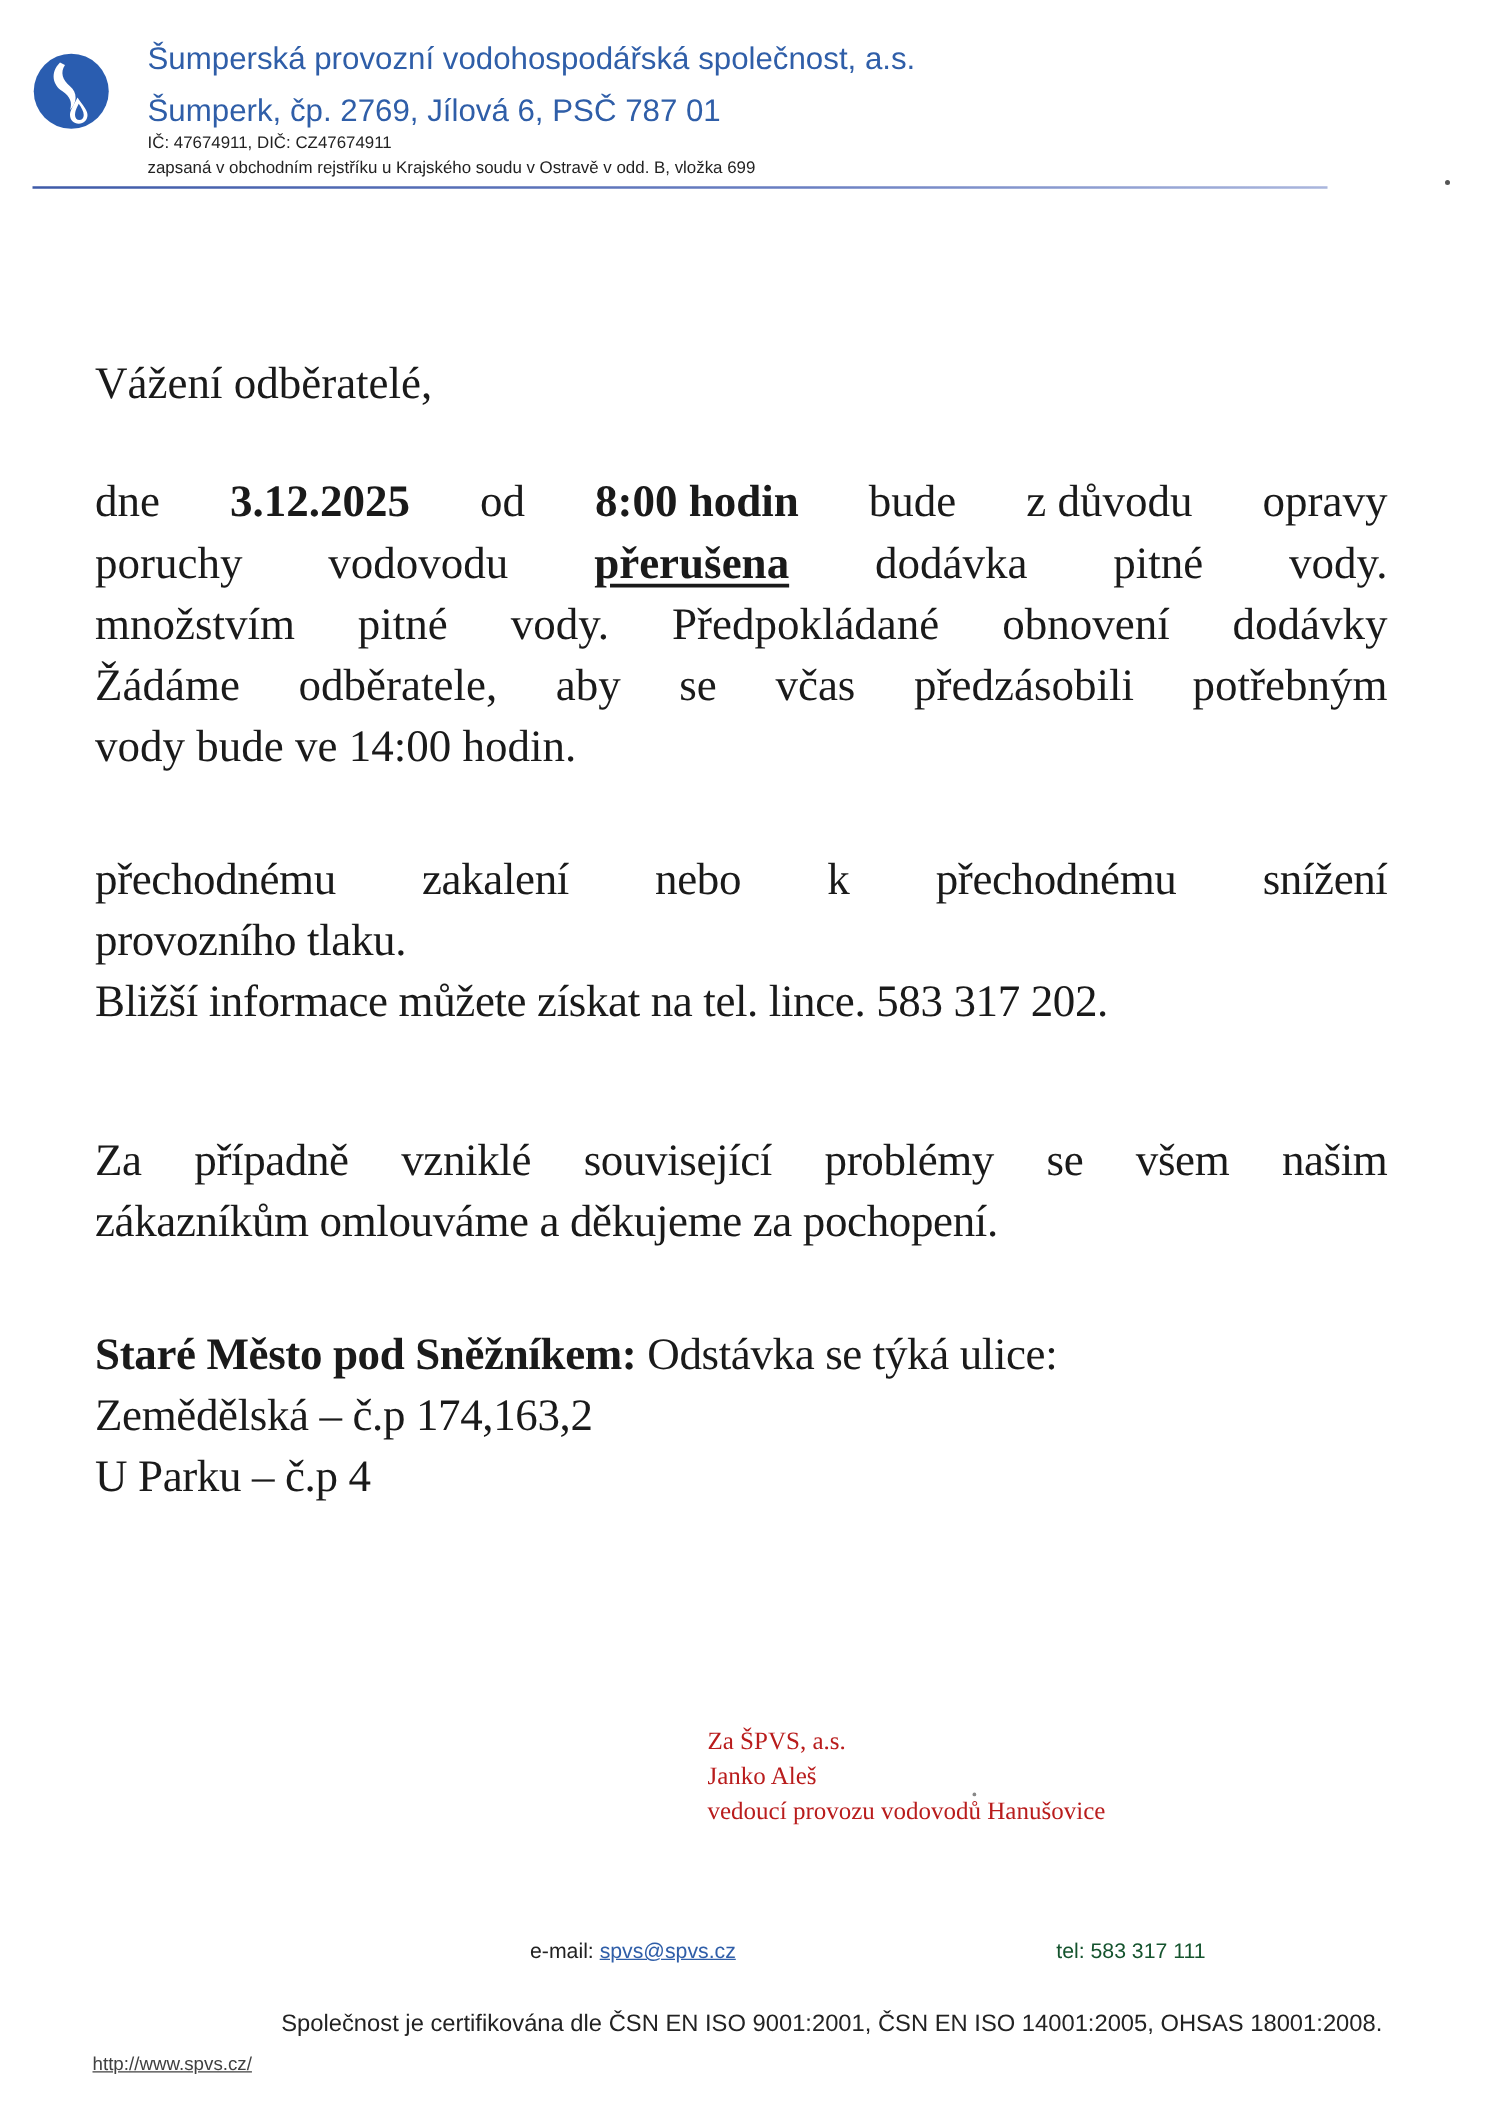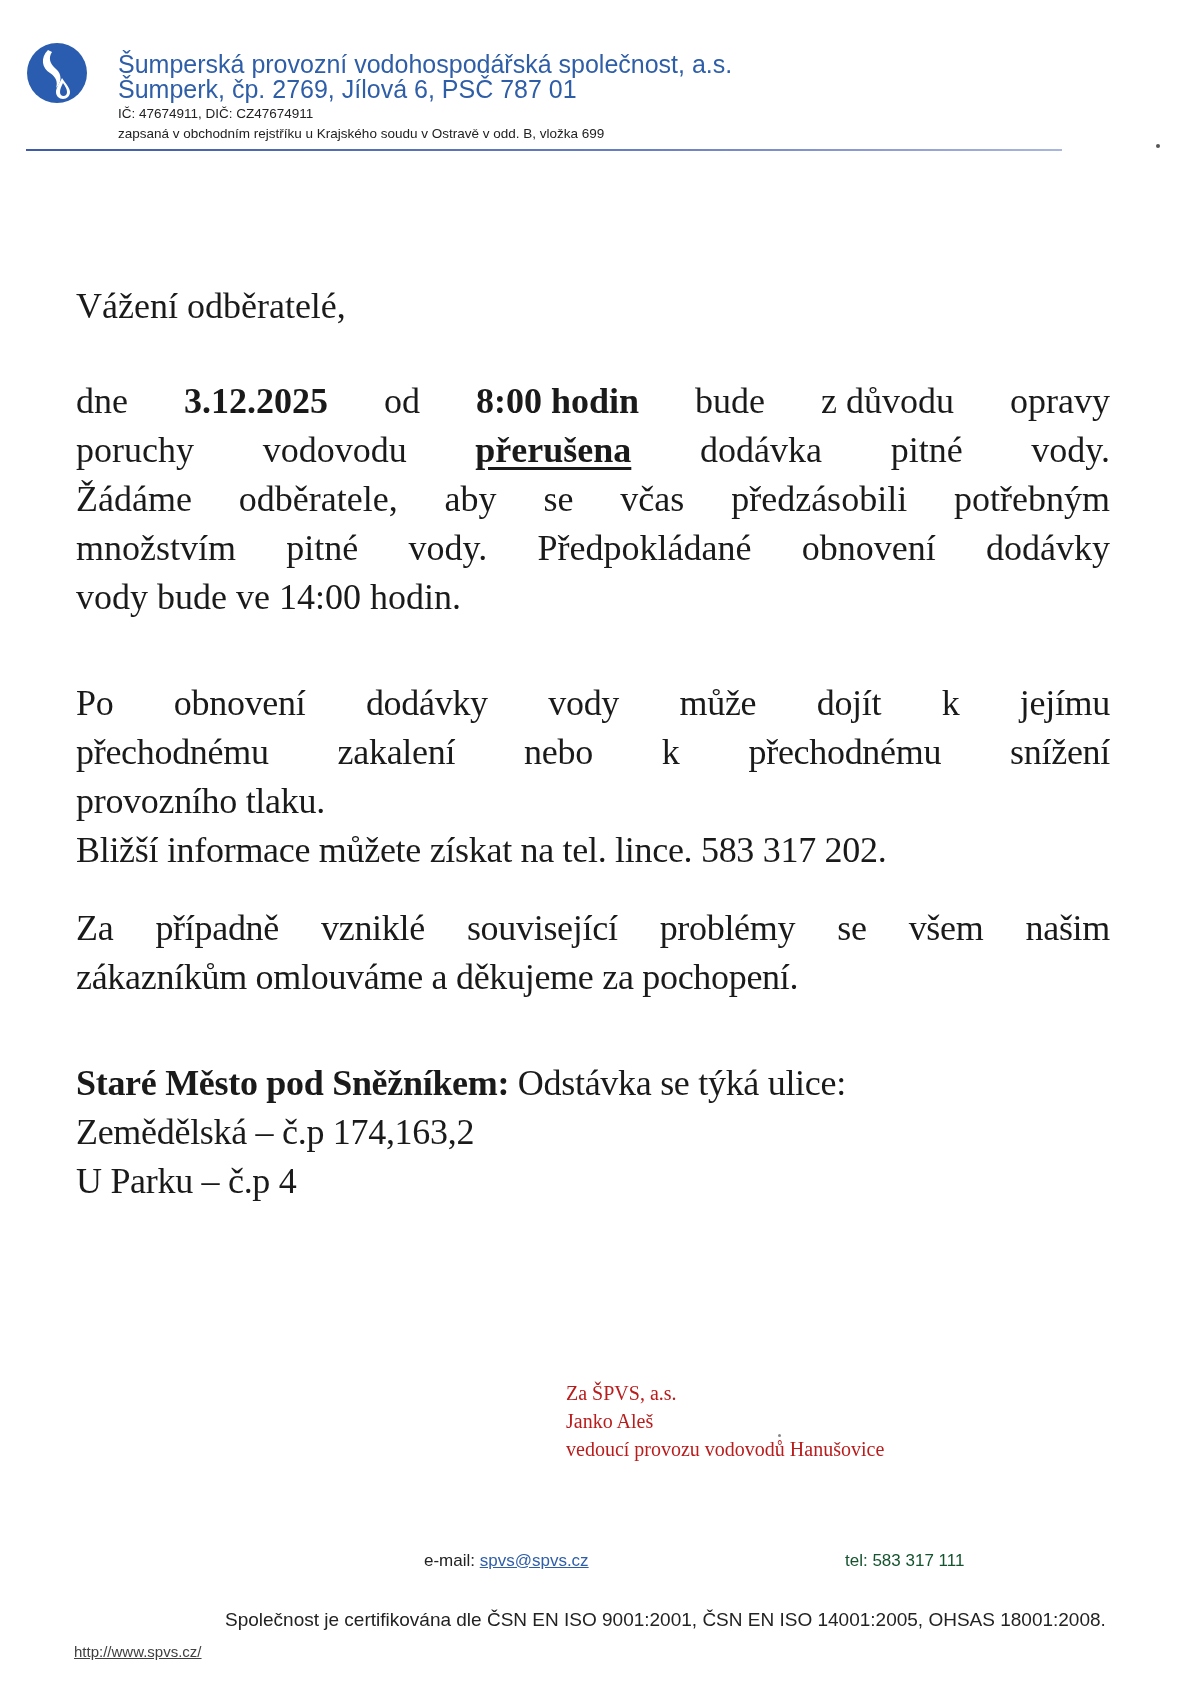--- a/index.html
+++ b/index.html
@@ -1,21 +1,21 @@
 <!DOCTYPE html>
 <html><head>
   <meta charset="utf-8">
   <style>
     html, body { margin: 0; padding: 0; background: #ffffff; }
     body { width: 1190px; height: 1683px; position: relative; overflow: hidden; color: #1a1a1a; }
     .page { position: absolute; left: 0; top: 0; width: 1190px; height: 1683px; }
 
     
     .logo { position: absolute; left: 26px; top: 42px; width: 62px; height: 62px; }
-    .company-name { position: absolute; left: 118px; top: 49px; font-family: "Liberation Sans", sans-serif; font-size: 25px; color: #2f5ea8; white-space: nowrap; line-height: 30px; }
+    .company-name { position: absolute; left: 118px; top: 32px; font-family: "Liberation Sans", sans-serif; font-size: 25px; color: #2f5ea8; white-space: nowrap; line-height: 30px; }
     .company-address { position: absolute; left: 118px; top: 74px; font-family: "Liberation Sans", sans-serif; font-size: 25px; color: #2f5ea8; white-space: nowrap; line-height: 30px; }
     .company-ids { position: absolute; left: 118px; top: 106px; font-family: "Liberation Sans", sans-serif; font-size: 13.5px; color: #222; white-space: nowrap; line-height: 16px; }
     .company-register { position: absolute; left: 118px; top: 126px; font-family: "Liberation Sans", sans-serif; font-size: 13.5px; color: #222; white-space: nowrap; line-height: 16px; }
     .header-rule { position: absolute; left: 26px; top: 149px; width: 1036px; height: 2px; background: linear-gradient(90deg, #3e5aa8, #6a7fc2 60%, #aab6dd); }
     .corner-mark { position: absolute; left: 1156px; top: 144px; width: 4px; height: 4px; background: #555; border-radius: 50%; }
 
     
     .serif { font-family: "Liberation Serif", serif; font-size: 36px; line-height: 49px; color: #1a1a1a; }
     .greeting { position: absolute; left: 76px; top: 282px; white-space: nowrap; }
     .para { position: absolute; left: 76px; width: 1034px; text-align: justify; }
@@ -77,27 +77,26 @@
       <span>opravy</span>
     </div>
     <div class="jline">
       <span>poruchy</span>
       <span>vodovodu</span>
       <b class="underline">přerušena</b>
       <span>dodávka</span>
       <span>pitné</span>
       <span>vody.</span>
     </div>
+    <span class="line">množstvím pitné vody. Předpokládané obnovení dodávky</span>
     <span class="line">Žádáme odběratele, aby se včas předzásobili potřebným</span>
-    <span class="line">množstvím pitné vody. Předpokládané obnovení dodávky</span>
     <span class="line last">vody bude ve 14:00 hodin.</span>
   </div>
 
   <div class="serif para p2 condensed">
-    <span class="line">Po obnovení dodávky vody může dojít k jejímu</span>
     <span class="line">přechodnému zakalení nebo k přechodnému snížení</span>
     <span class="plain-line">provozního tlaku.</span>
     <span class="plain-line">Bližší informace můžete získat na tel. lince. 583 317 202.</span>
   </div>
 
   <div class="serif para p3 condensed">
     <span class="line">Za případně vzniklé související problémy se všem našim</span>
     <span class="plain-line">zákazníkům omlouváme a děkujeme za pochopení.</span>
   </div>
 

